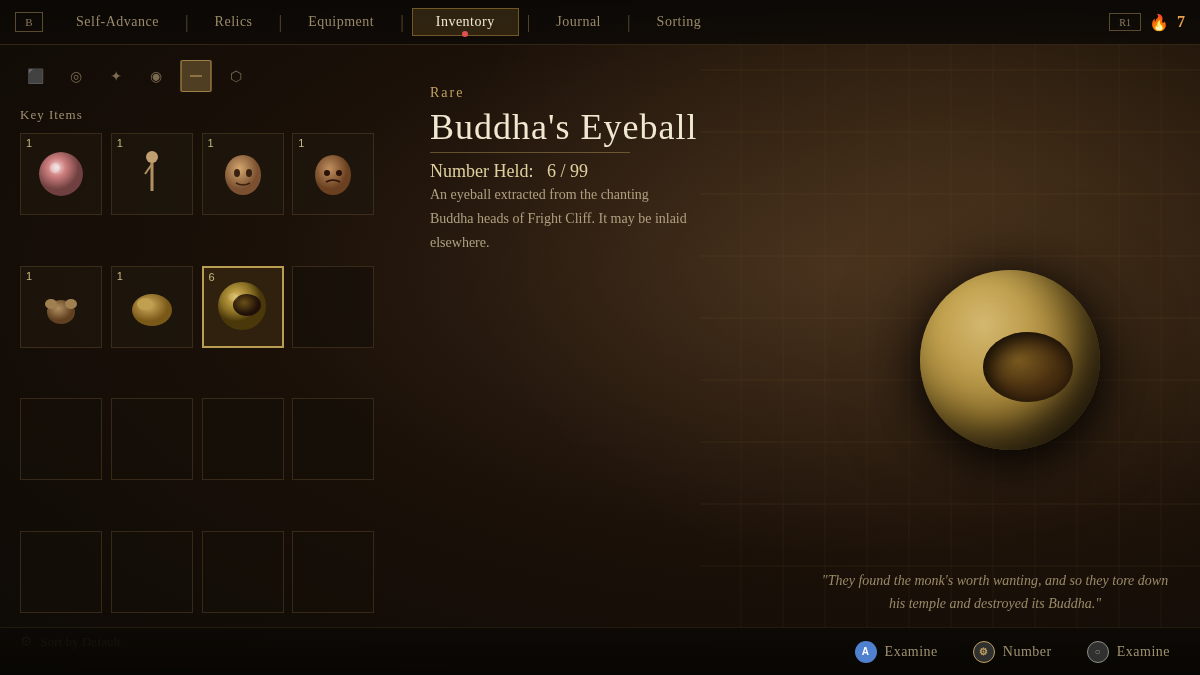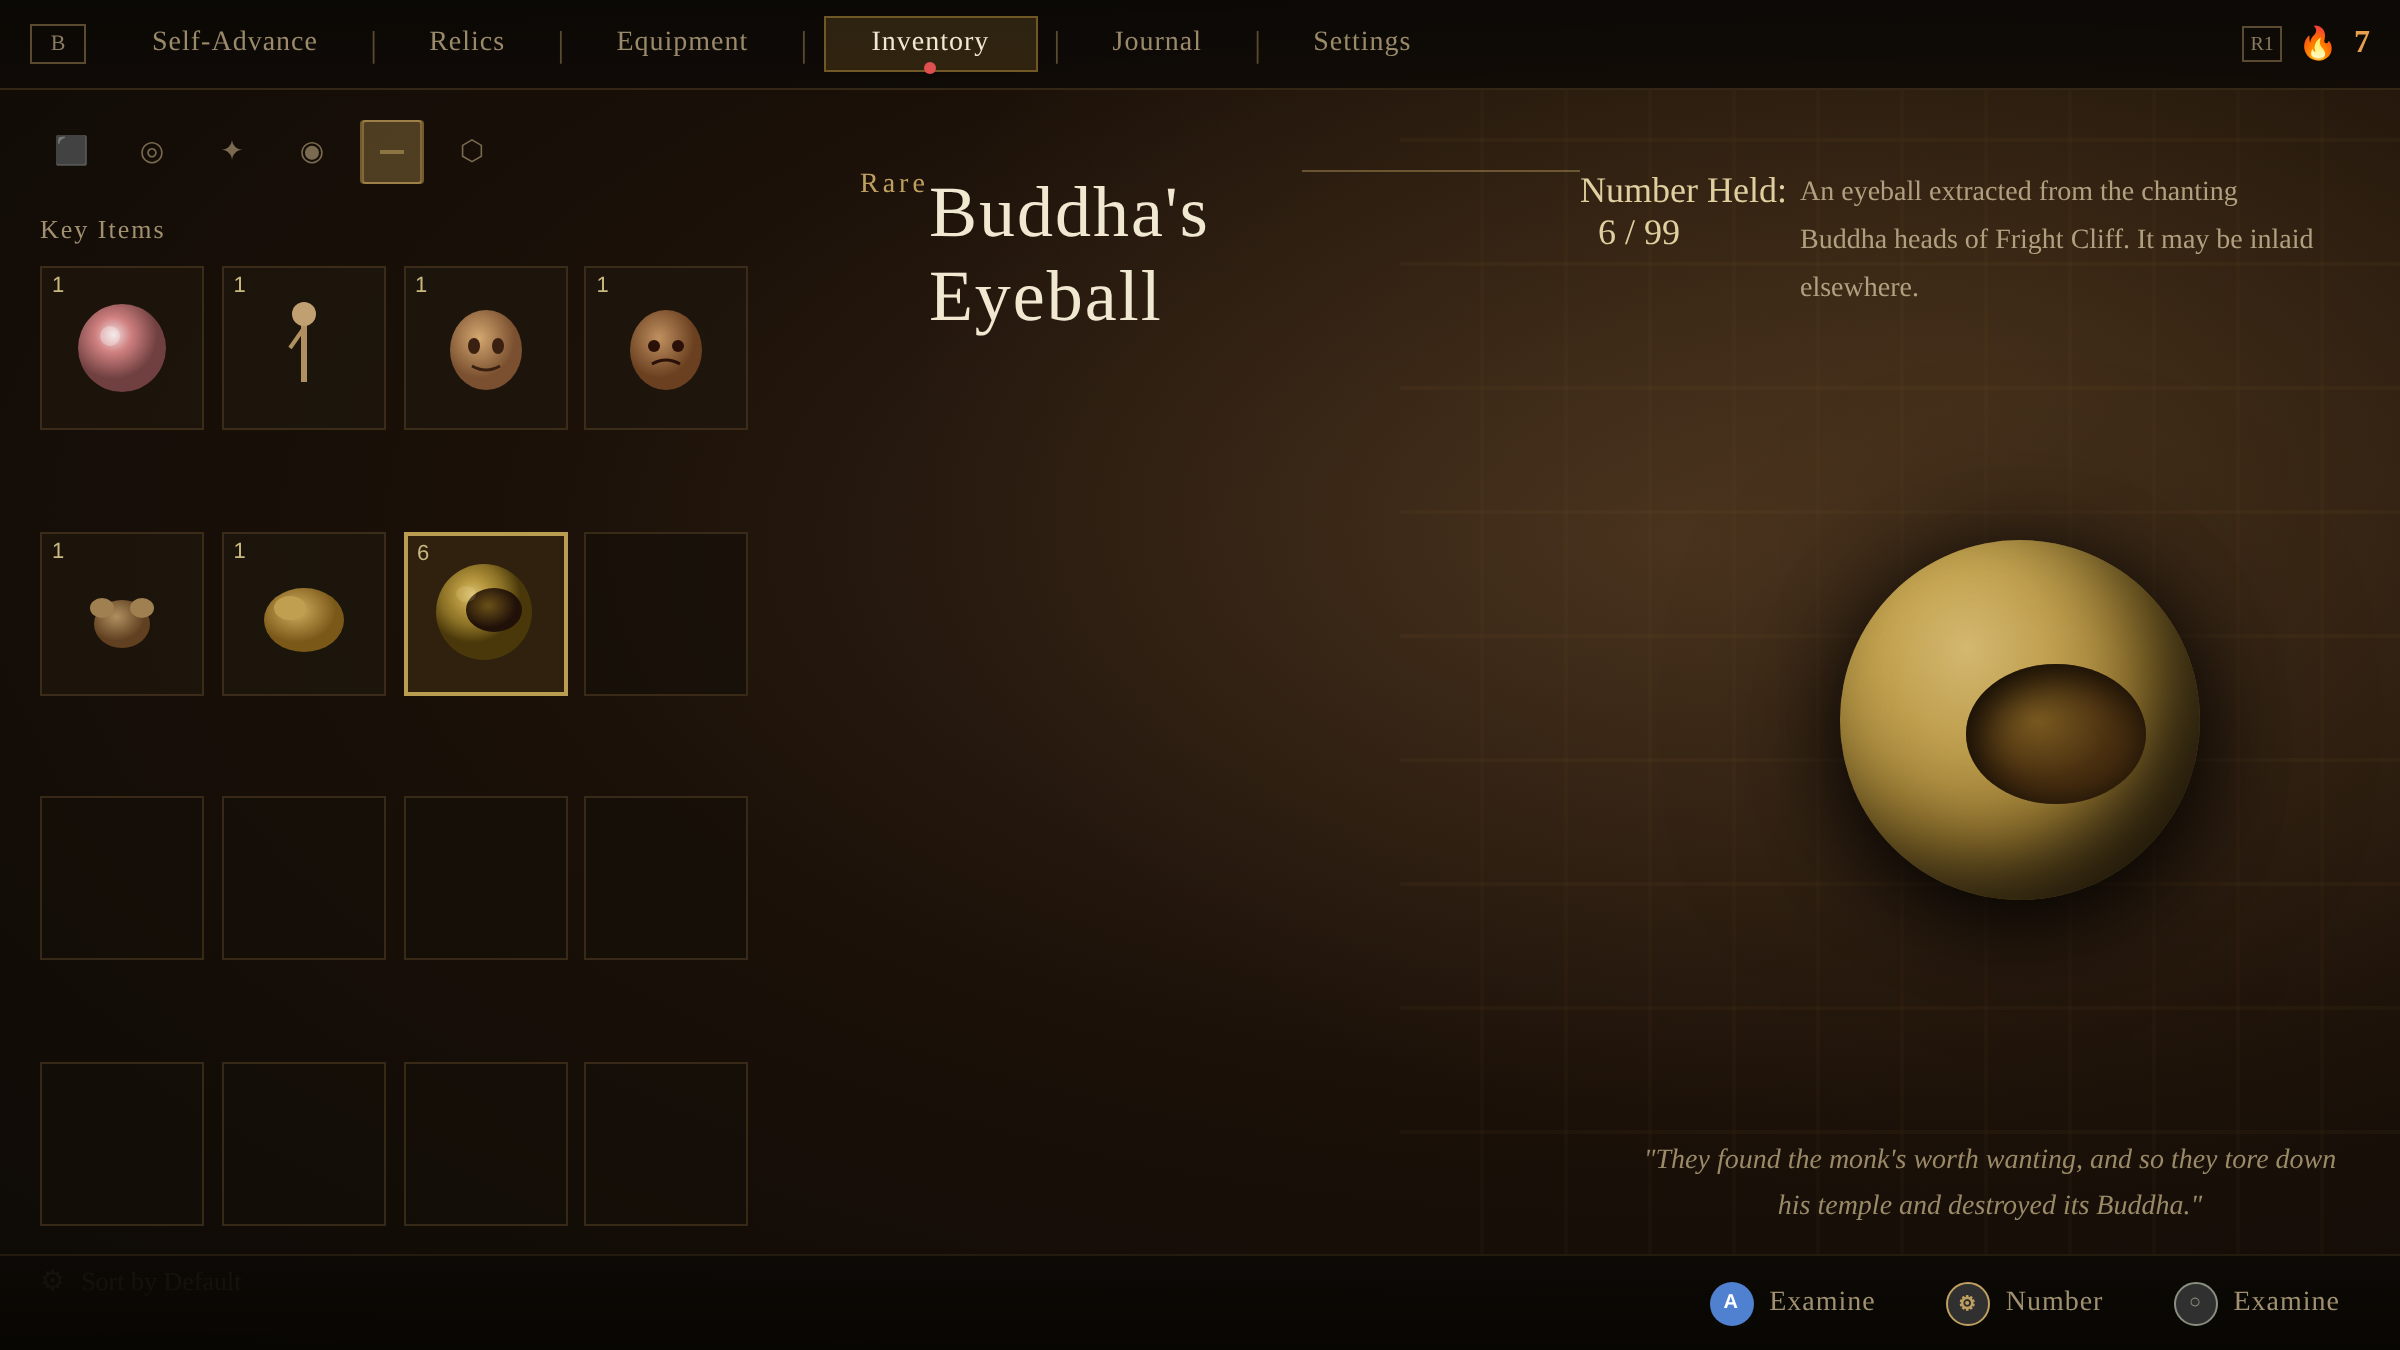--- a/index.html
+++ b/index.html
@@ -102,21 +102,21 @@
     }
 
     .nav-right {
       display: flex;
       align-items: center;
       gap: 8px;
       margin-left: auto;
     }
 
     .nav-corner-right {
-      width: 20px;
+      width: 32px;
       height: 18px;
       border: 1px solid #5a4a30;
       color: #8a7a60;
       font-size: 10px;
       display: flex;
       align-items: center;
       justify-content: center;
     }
 
     .spirit-icon {
@@ -258,21 +258,21 @@
     }
 
     .sort-icon {
       font-size: 14px;
     }
 
     
     .right-panel {
       flex: 1;
       display: flex;
-      flex-direction: row;
+      flex-direction: column;
       padding: 40px 40px 20px 30px;
       position: relative;
     }
 
     .item-rarity {
       font-size: 14px;
       color: #c0a060;
       letter-spacing: 2px;
       margin-bottom: 5px;
     }
@@ -453,21 +453,21 @@
     <span class="nav-item">Self-Advance</span>
     <span class="nav-separator">|</span>
     <span class="nav-item">Relics</span>
     <span class="nav-separator">|</span>
     <span class="nav-item">Equipment</span>
     <span class="nav-separator">|</span>
     <span class="nav-item active">Inventory</span>
     <span class="nav-separator">|</span>
     <span class="nav-item">Journal</span>
     <span class="nav-separator">|</span>
-    <span class="nav-item">Settings</span>
+    <span class="nav-item">Sorting</span>
   </div>
 
   <div class="nav-right">
     <span class="nav-corner-right">R1</span>
     <span class="spirit-icon">🔥</span>
     <span class="spirit-count">7</span>
   </div>
 </nav>
 
 <div class="main-content">

